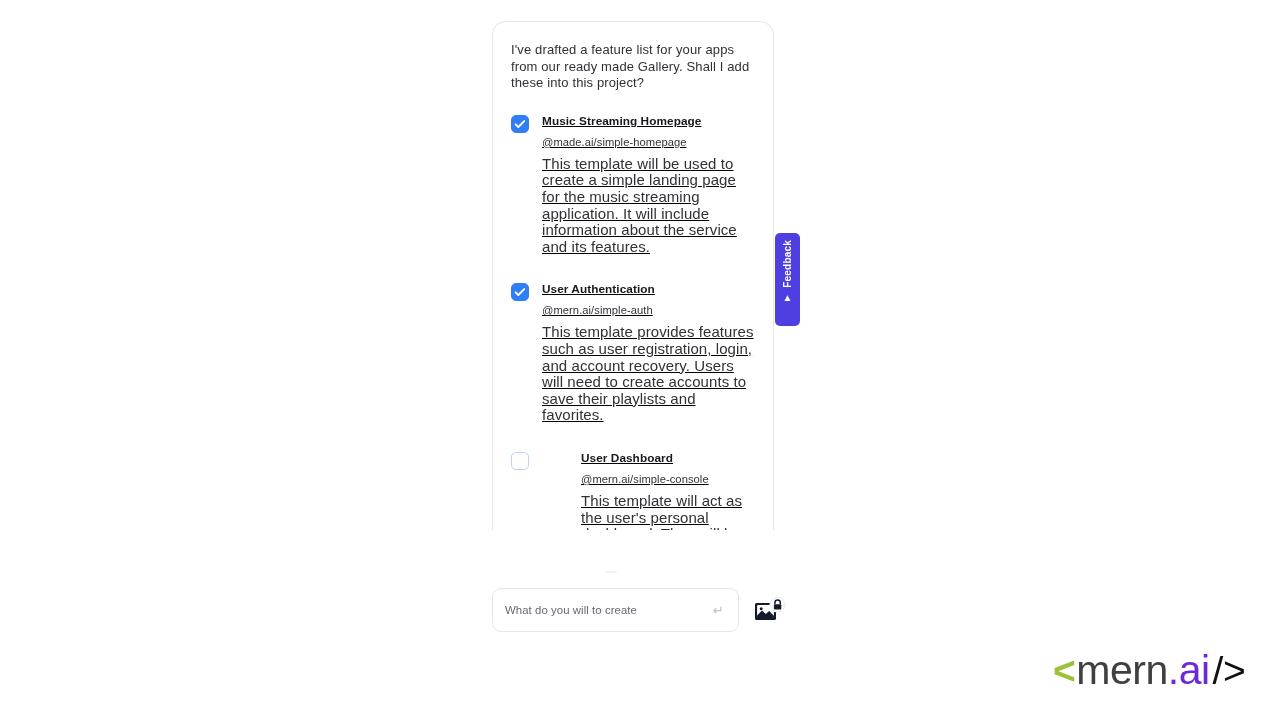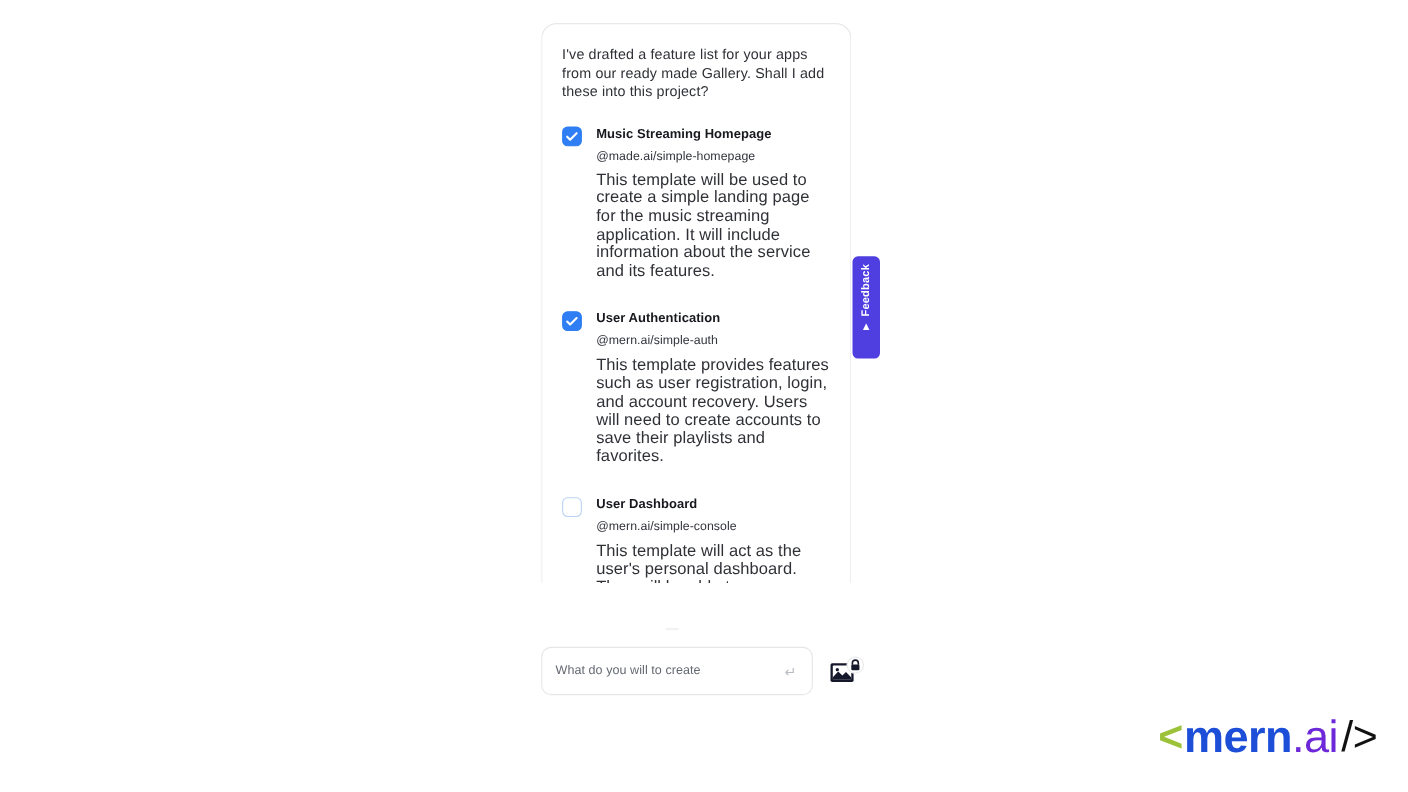--- a/index.html
+++ b/index.html
@@ -42,29 +42,30 @@
   .intro-text {
     font-size: 13px;
     line-height: 16.6px;
     color: #2f3136;
     letter-spacing: 0.01em;
     width: 240px;
   }
 
   .feature-list {
     margin-top: 22px;
+    text-decoration: underline;
   }
 
   .feature-item {
     display: flex;
     align-items: flex-start;
     margin-bottom: 27px;
   }
 
-  .feature-item:last-child { margin-bottom: 0; }
+  .feature-item:last-child { margin-bottom: 0; gap: 39px; }
 
   
   .checkbox {
     flex: 0 0 auto;
     width: 18px;
     height: 18px;
     border-radius: 5px;
     margin-right: 13px;
     margin-top: 1px;
     position: relative;
@@ -207,22 +208,22 @@
     line-height: 1;
     letter-spacing: -0.012em;
   }
   .brand-lt {
     color: #9cc239;
     font-weight: bold;
     font-size: 39px;
     margin-right: 1px;
   }
   .brand-mern {
-    color: #1d4ed8;
-    font-weight: bold;
+    color: #404040;
+    font-weight: normal;
   }
   .brand-ai {
     color: #6d28d9;
     font-weight: normal;
   }
   .brand-close {
     color: #111111;
     font-weight: normal;
     margin-left: 3px;
     font-size: 39px;

